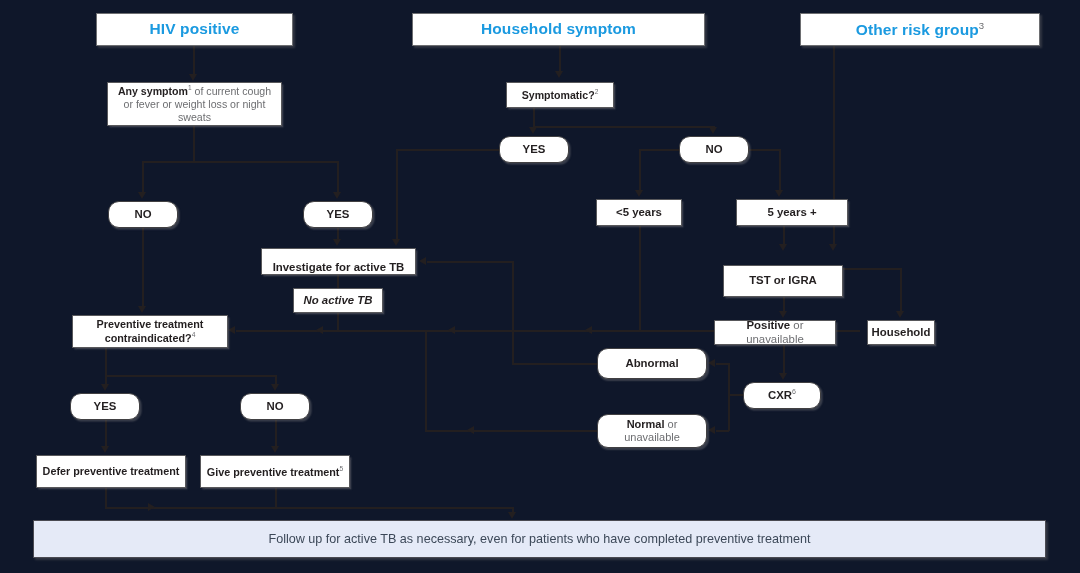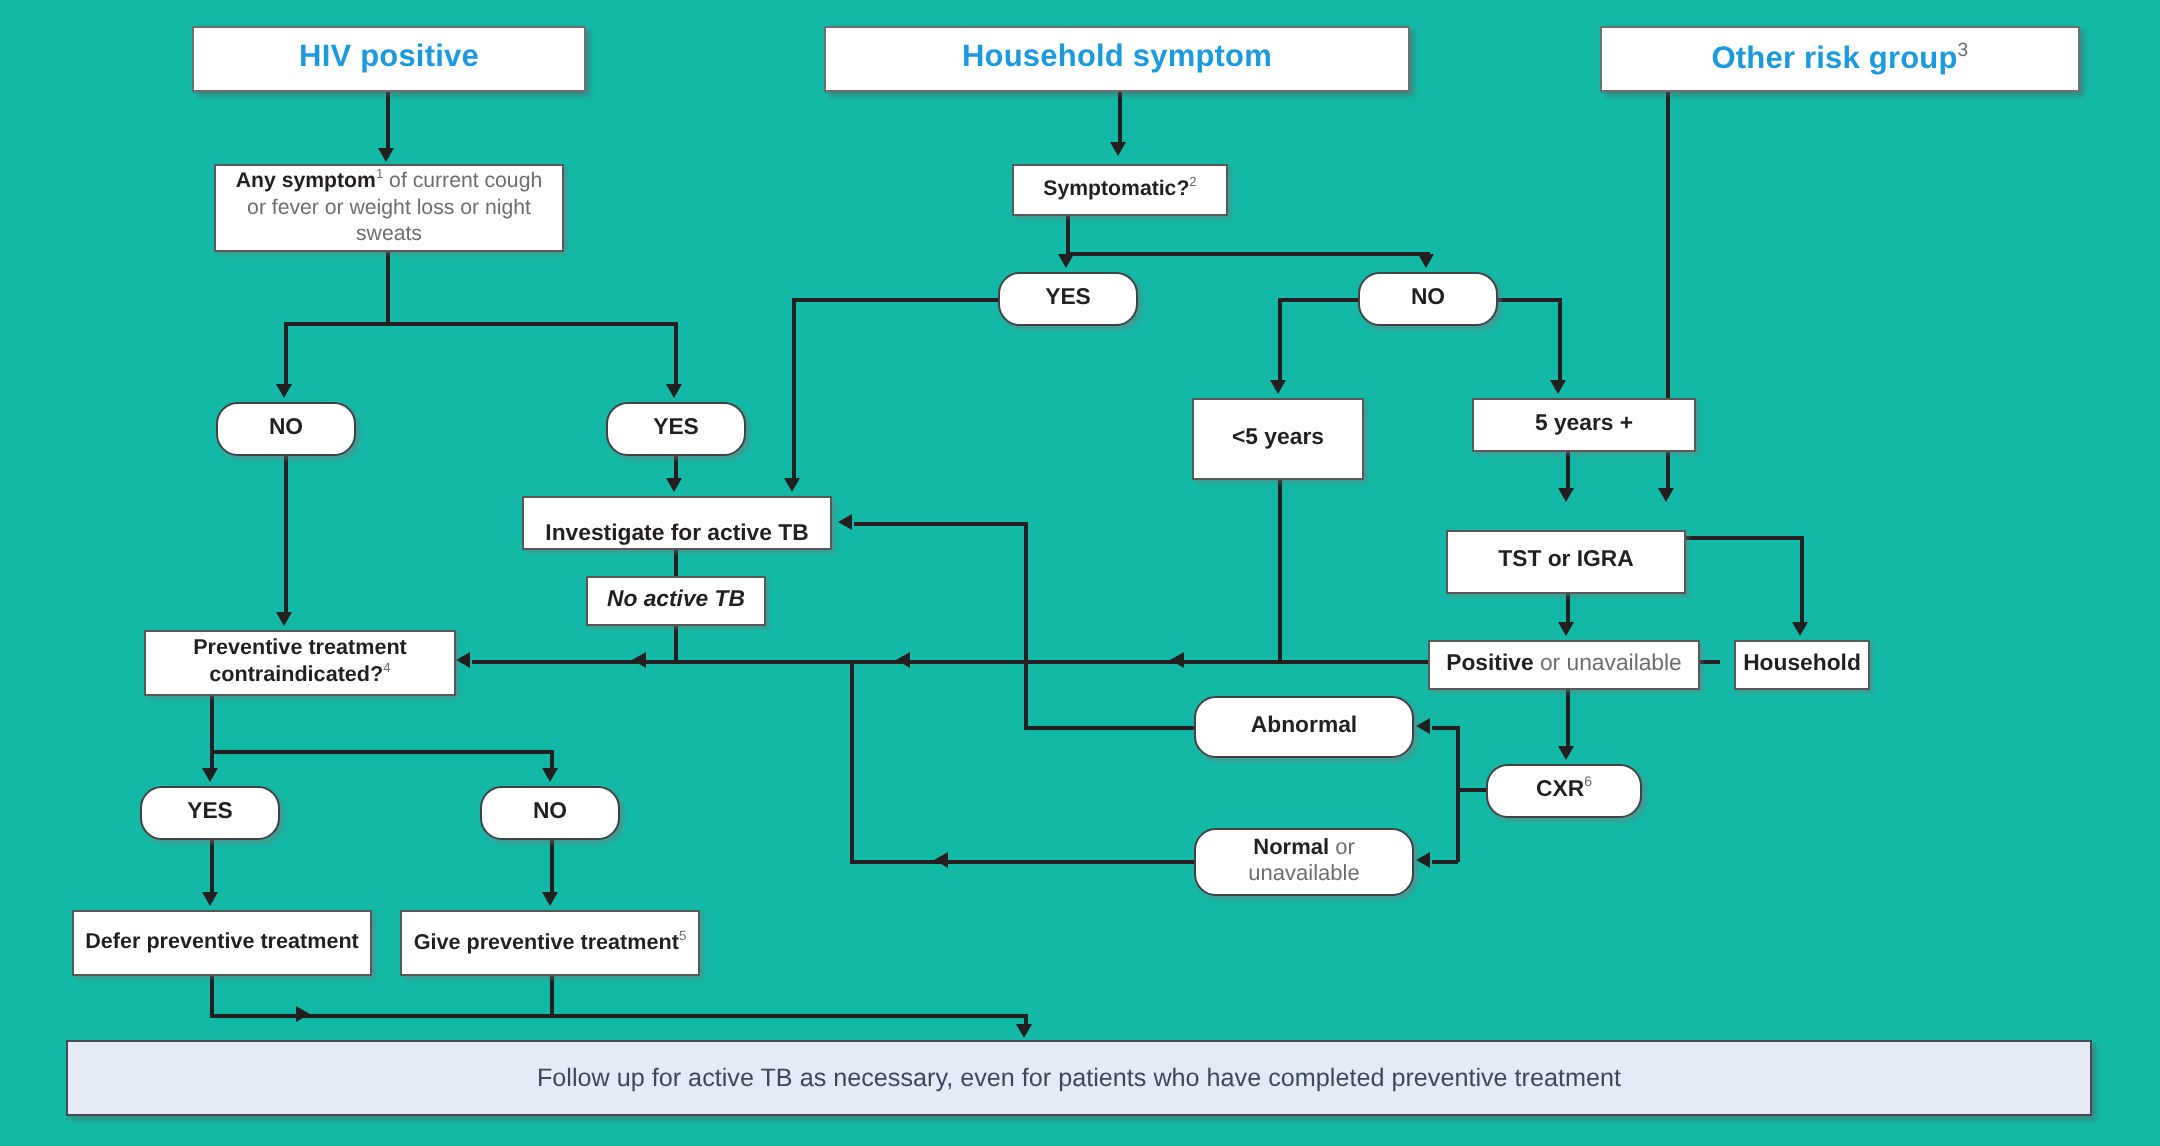--- a/index.html
+++ b/index.html
@@ -1,17 +1,17 @@
 <!DOCTYPE html>
 <html><head>
 <meta charset="utf-8">
 <style>
   html,body{margin:0;padding:0;background:#ffffff;}
   body{font-family:"Liberation Sans", sans-serif;}
-  #canvas{position:relative;width:1080px;height:573px;background:#14b8a6;overflow:hidden;}
+  #canvas{position:relative;width:1080px;height:573px;background:#0f172a;overflow:hidden;}
 
   .node{position:absolute;box-sizing:border-box;background:#fff;border:1.4px solid #58585b;
         display:flex;align-items:center;justify-content:center;text-align:center;
         color:#231f20;line-height:1.18;z-index:3;}
   .node .lbl{display:block;padding:0 4px;}
 
   
   .header{border:1.5px solid #6d6e71;box-shadow:2px 2px 2px rgba(90,90,95,.45);}
   .header .lbl{color:#1b9ae0;font-weight:bold;font-size:15.5px;letter-spacing:.1px;}
 
@@ -79,41 +79,41 @@
   </div>
 
   <div class="node pill" style="left:499px;top:136px;width:70px;height:27px;">
     <span class="lbl">YES</span>
   </div>
 
   <div class="node pill" style="left:679px;top:136px;width:70px;height:27px;">
     <span class="lbl">NO</span>
   </div>
 
-  <div class="node rect" style="left:596px;top:199px;width:86px;height:41px;">
+  <div class="node rect" style="left:596px;top:199px;width:86px;height:27px;">
     <span class="lbl">&lt;5 years</span>
   </div>
 
   <div class="node rect" style="left:736px;top:199px;width:112px;height:27px;">
     <span class="lbl">5 years +</span>
   </div>
 
   <div class="node rect" style="left:723px;top:253px;width:120px;height:32px;margin-top:12px;">
     <span class="lbl">TST or IGRA</span>
   </div>
 
   <div class="node rect" style="left:261px;top:248px;width:155px;height:27px;align-items:flex-end;">
     <span class="lbl">Investigate for active TB</span>
   </div>
 
   <div class="node rect" style="left:293px;top:288px;width:90px;height:25px;font-style:italic;">
     <span class="lbl">No active TB</span>
   </div>
 
-  <div class="node rect" style="left:714px;top:320px;width:136px;height:25px;">
+  <div class="node rect" style="left:714px;top:320px;width:122px;height:25px;">
     <span class="lbl"><b>Positive</b><span class="muted"> or unavailable</span></span>
   </div>
 
   <div class="node rect" style="left:867px;top:320px;width:68px;height:25px;">
     <span class="lbl">Household</span>
   </div>
 
   <div class="node pill" style="left:743px;top:382px;width:78px;height:27px;">
     <span class="lbl"><span>CXR</span><sup>6</sup></span>
   </div>

